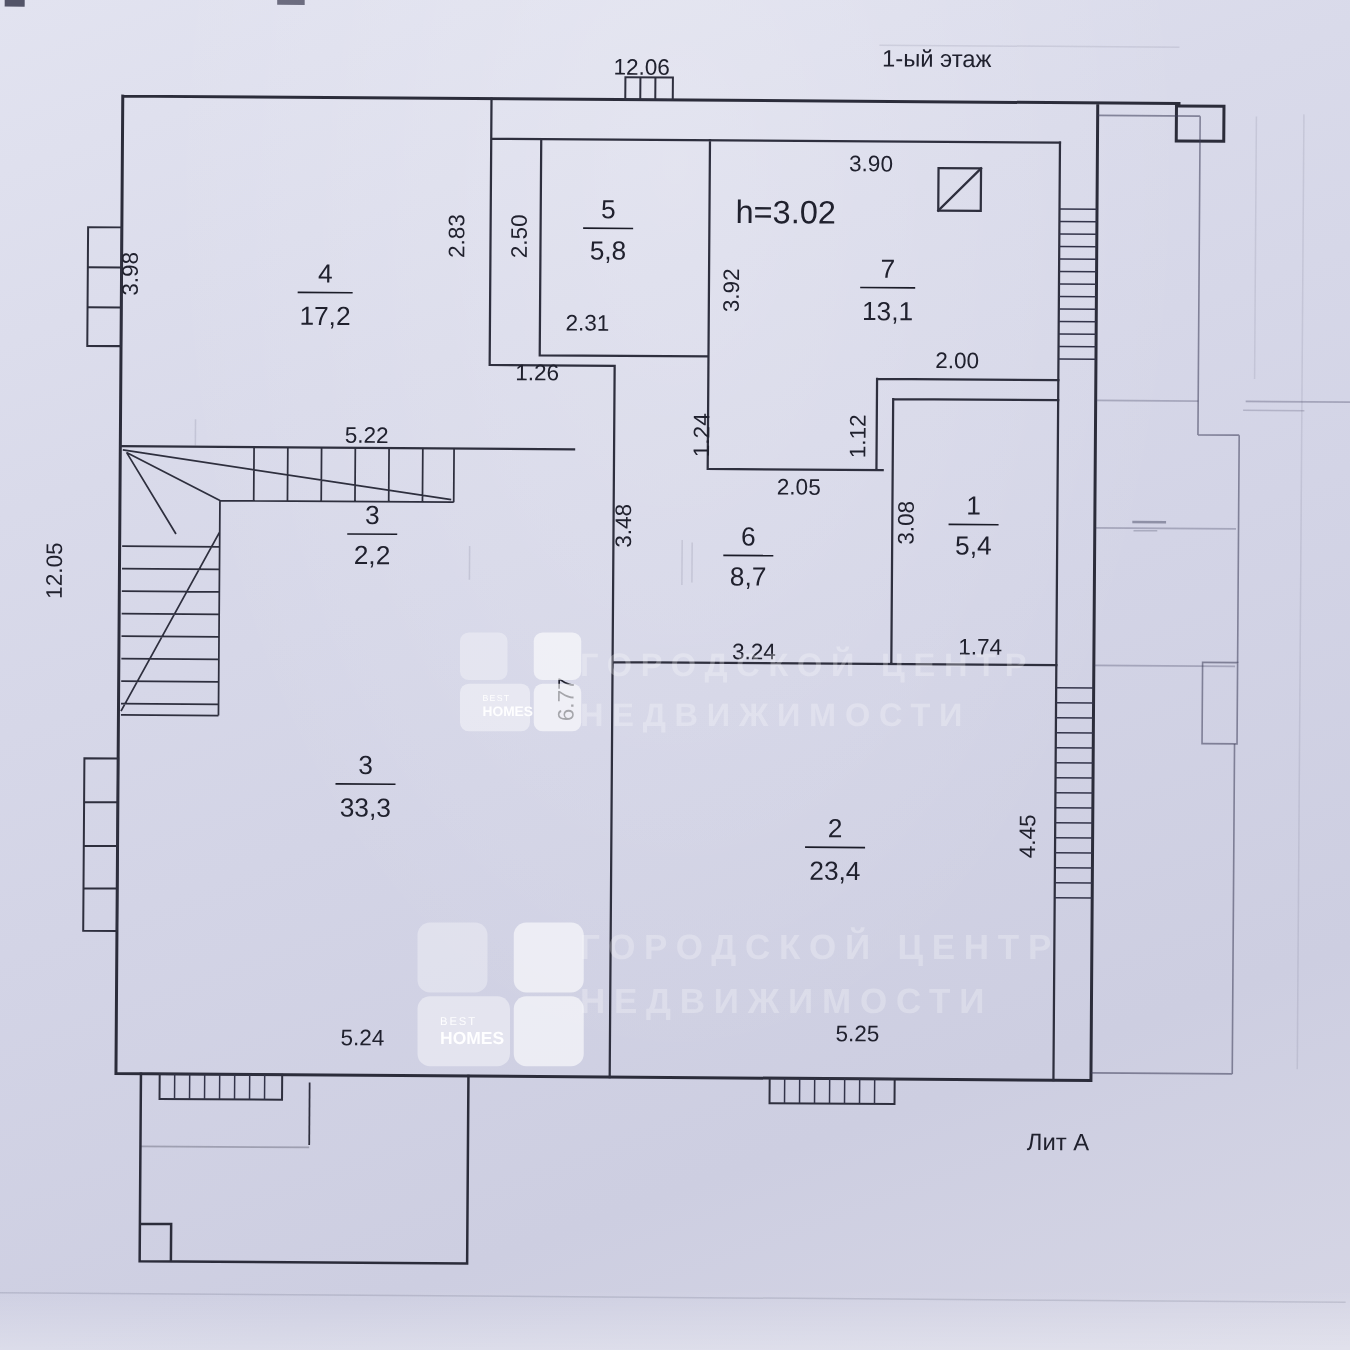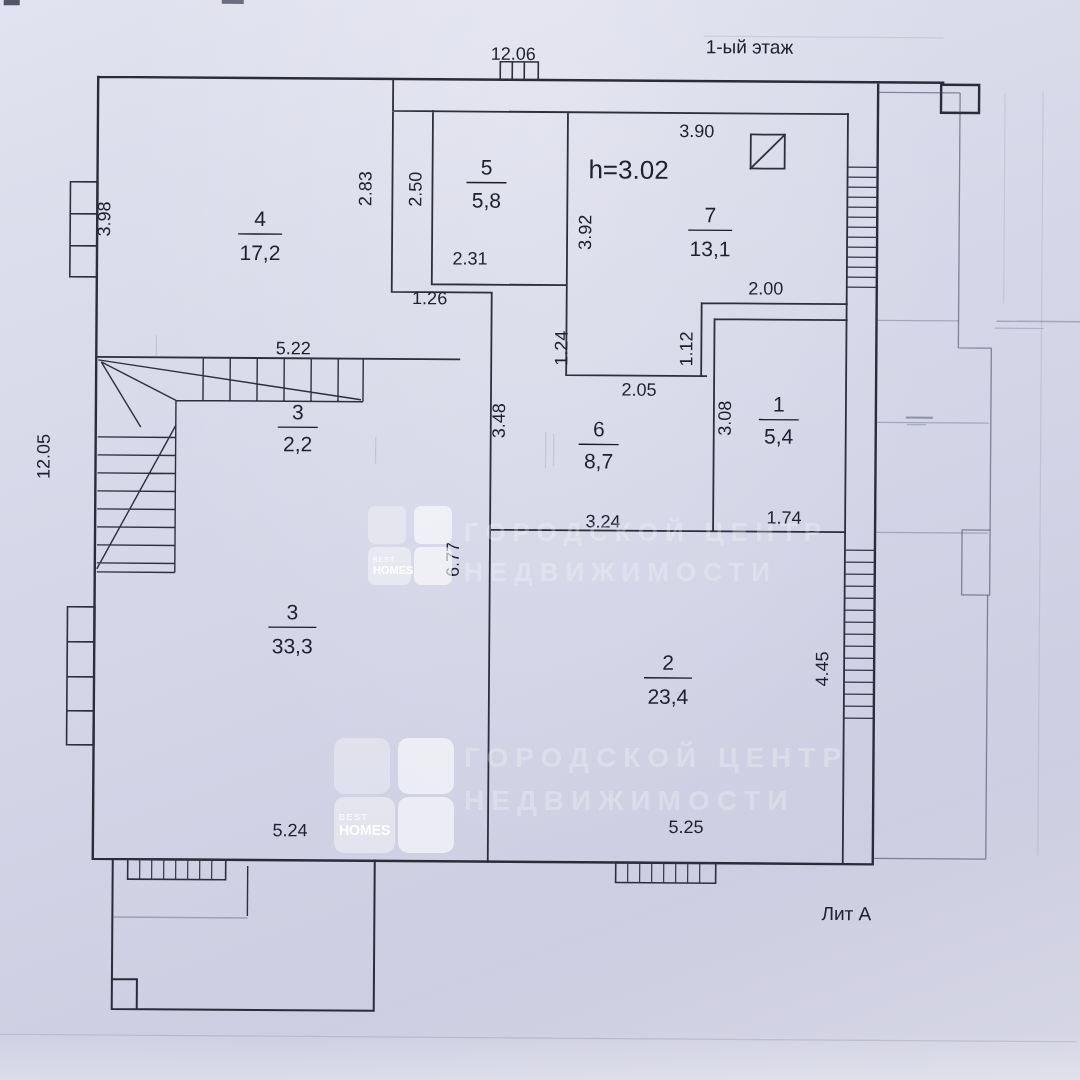--- a/index.html
+++ b/index.html
@@ -31,21 +31,21 @@
   .dim{font-size:18px;text-anchor:middle;}
   .rnum,.rarea{font-size:21px;text-anchor:middle;}
   .hnote{font-size:26px;text-anchor:middle;}
   .ttl{font-size:19px;text-anchor:middle;}
   
   .wm{position:absolute;}
   .wm-grid{display:grid;grid-template-columns:repeat(2,auto);gap:3px;}
   .sq{background:rgba(255,255,255,0.5);border-radius:7px;}
   .sq.tl{background:rgba(255,255,255,0.33);}
   .sq.tr,.sq.br{background:rgba(255,255,255,0.6);}
-  .sq-text{display:flex;flex-direction:column;justify-content:center;padding-left:5px;
+  .sq-text{display:flex;flex-direction:column;justify-content:center;padding-left:18px;
     color:rgba(255,255,255,0.95);background:rgba(255,255,255,0.42);}
   .wm1 .sq{width:38px;height:38px;}
   .wm1 .sq-text .t{font-size:7px;letter-spacing:1px;line-height:1.1;}
   .wm1 .sq-text .b{font-size:11px;font-weight:bold;line-height:1.1;}
   .wm2 .sq{width:56px;height:56px;border-radius:10px;}
   .wm2 .sq-text .t{font-size:9px;letter-spacing:1.5px;line-height:1.15;}
   .wm2 .sq-text .b{font-size:14px;font-weight:bold;line-height:1.15;}
   .ghost{position:absolute;color:rgba(255,255,255,0.26);font-weight:bold;
     letter-spacing:7px;white-space:nowrap;}
   .ghost1{left:464px;top:512px;font-size:26px;line-height:1.55;}

